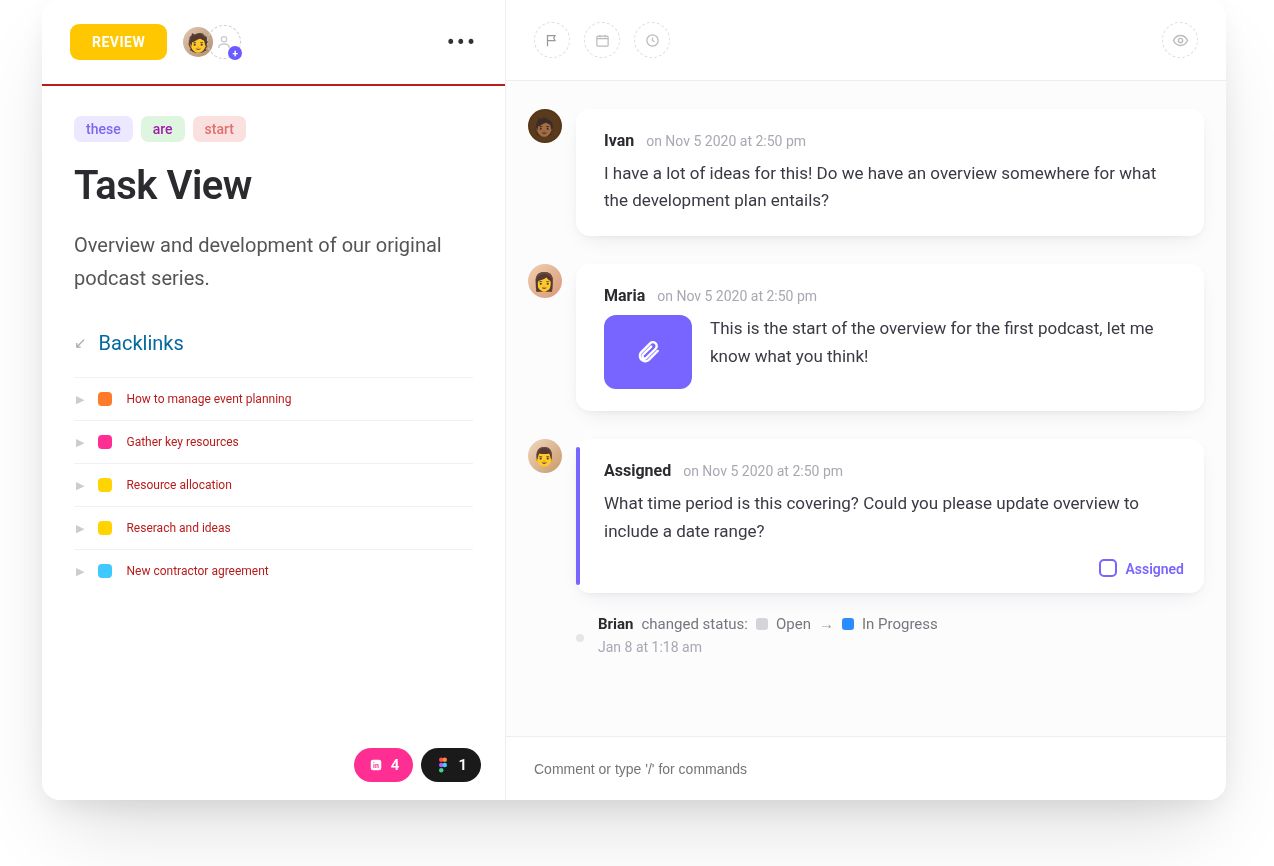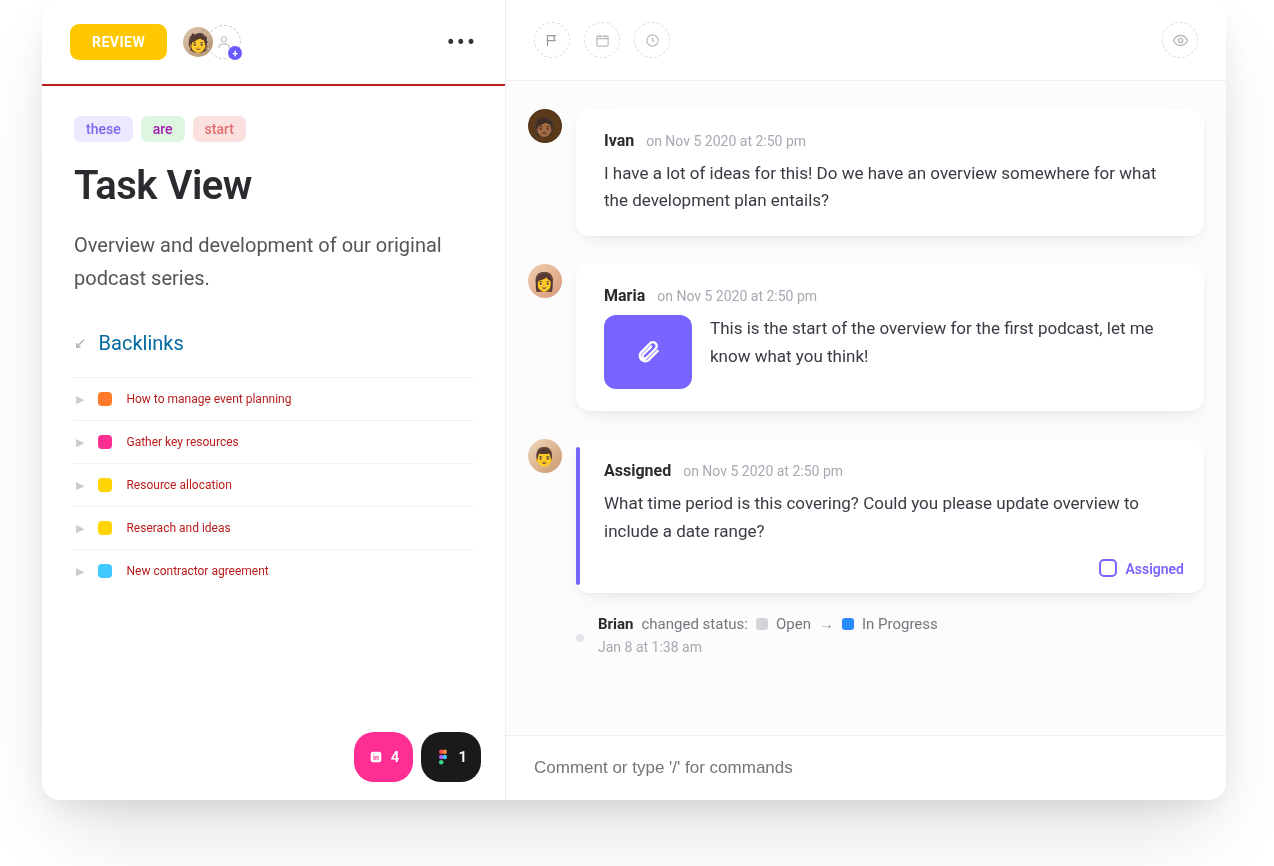--- a/index.html
+++ b/index.html
@@ -54,21 +54,21 @@
 .backlinks-head { display:flex; align-items:center; gap:12px; margin-bottom:8px; padding-bottom:14px; }
 .backlinks-head .bl-icon { color:#aaa; font-size:15px; }
 .backlinks-head h3 { font-size:20px; font-weight:400; color:#0369a1;}
 .bl-item { display:flex; align-items:center; gap:14px; padding:14px 2px; border-top:1px solid #f1f1f1; }
 .bl-item:first-of-type{border-top:1px solid #f1f1f1;}
 .bl-caret { color:#ccc; font-size:11px; }
 .bl-dot { width:14px; height:14px; border-radius:4px; }
 .bl-text { color:#b91c1c; font-size:12px;}
 
 .left-footer { position:absolute; bottom:18px; right:24px; display:flex; gap:8px;}
-.chip { display:flex; align-items:center; gap:7px; padding:16px 14px; border-radius:20px; color:#fff; font-weight:600; font-size:15px;}
+.chip { display:flex; align-items:center; gap:7px; padding:8px 14px; border-radius:20px; color:#fff; font-weight:600; font-size:15px;}
 .chip-pink { background:#ff2e93;}
 .chip-dark { background:#1a1a1a;}
 .chip-icon { width:16px; height:16px; display:flex; align-items:center; justify-content:center;}
 
 .right-header { display:flex; align-items:center; padding:22px 28px; gap:14px; border-bottom:1px solid #eee;}
 .tool-btn { width:36px; height:36px; border-radius:50%; border:1px dashed #ddd; display:flex; align-items:center; justify-content:center; color:#bbb; cursor:pointer;}
 .tool-btn.flag{color:#999;}
 .tool-btn.spacer{margin-left:auto;}
 
 .thread { flex:1; padding:28px 22px 20px 22px; overflow:auto; background:#fcfcfd;}
@@ -95,21 +95,21 @@
 .activity-content { color:#76767f; font-size:15px;}
 .activity-content .line1 { display:flex; align-items:center; gap:8px; flex-wrap:wrap;}
 .activity-content .a-name {font-weight:700; color:#2a2a2f;}
 .status-sq { width:12px; height:12px; border-radius:3px; display:inline-block;}
 .sq-gray { background:#d4d4db;}
 .sq-blue { background:#2a8cff;}
 .arrow { color:#999;}
 .activity .line2 { margin-top:6px; font-size:14px; color:#a8a8b3;}
 
 .composer { border-top:1px solid #eee; padding:22px 28px; }
-.composer-input { width:100%; border:none; font-size:17px; color:#b8b8c3; background:transparent; outline:none;}
+.composer-input { width:100%; border:none; font-size:14px; color:#b8b8c3; background:transparent; outline:none;}
 </style>
 </head>
 <body>
 
 <div class="app">
 
   <div class="left">
     <div class="left-header">
       <div class="status-pill">REVIEW</div>
       <div class="avatars">
@@ -272,21 +272,21 @@
         <div class="activity-content">
           <div class="line1">
             <span class="a-name">Brian</span>
             <span>changed status:</span>
             <span class="status-sq sq-gray"></span>
             <span>Open</span>
             <span class="arrow">→</span>
             <span class="status-sq sq-blue"></span>
             <span>In Progress</span>
           </div>
-          <div class="line2">Jan 8 at 1:38 am</div>
+          <div class="line2">Jan 8 at 1:18 am</div>
         </div>
       </div>
     </div>
 
     <div class="composer">
       <input class="composer-input" placeholder="Comment or type '/' for commands" style="">
     </div>
   </div>
 </div>
 

